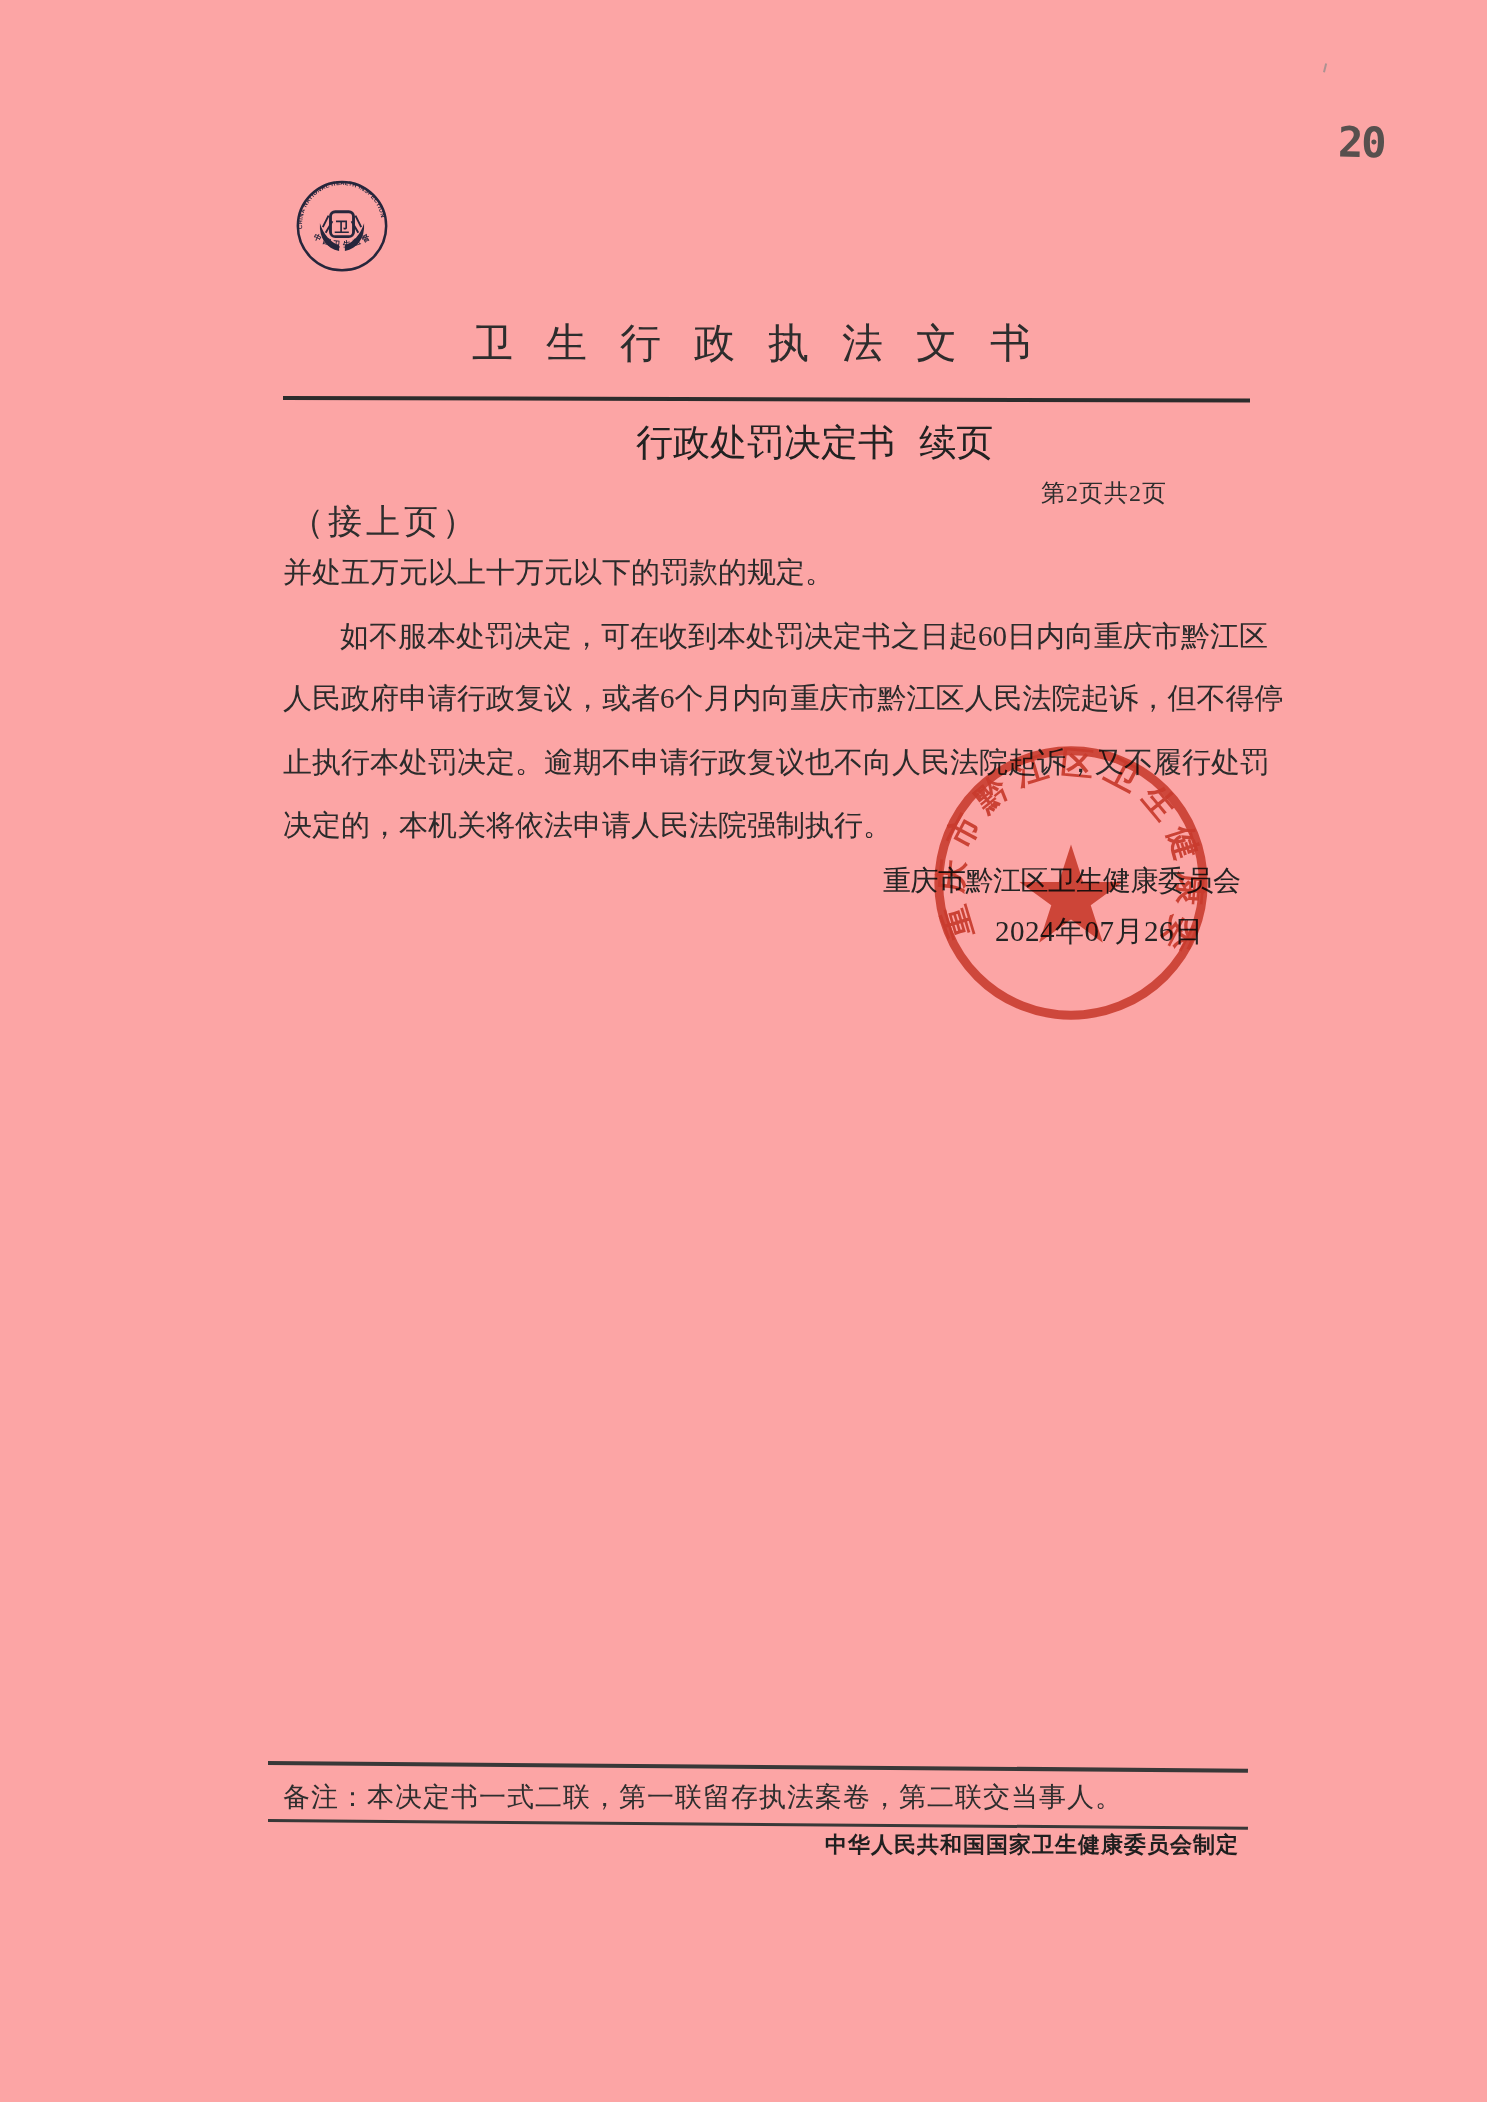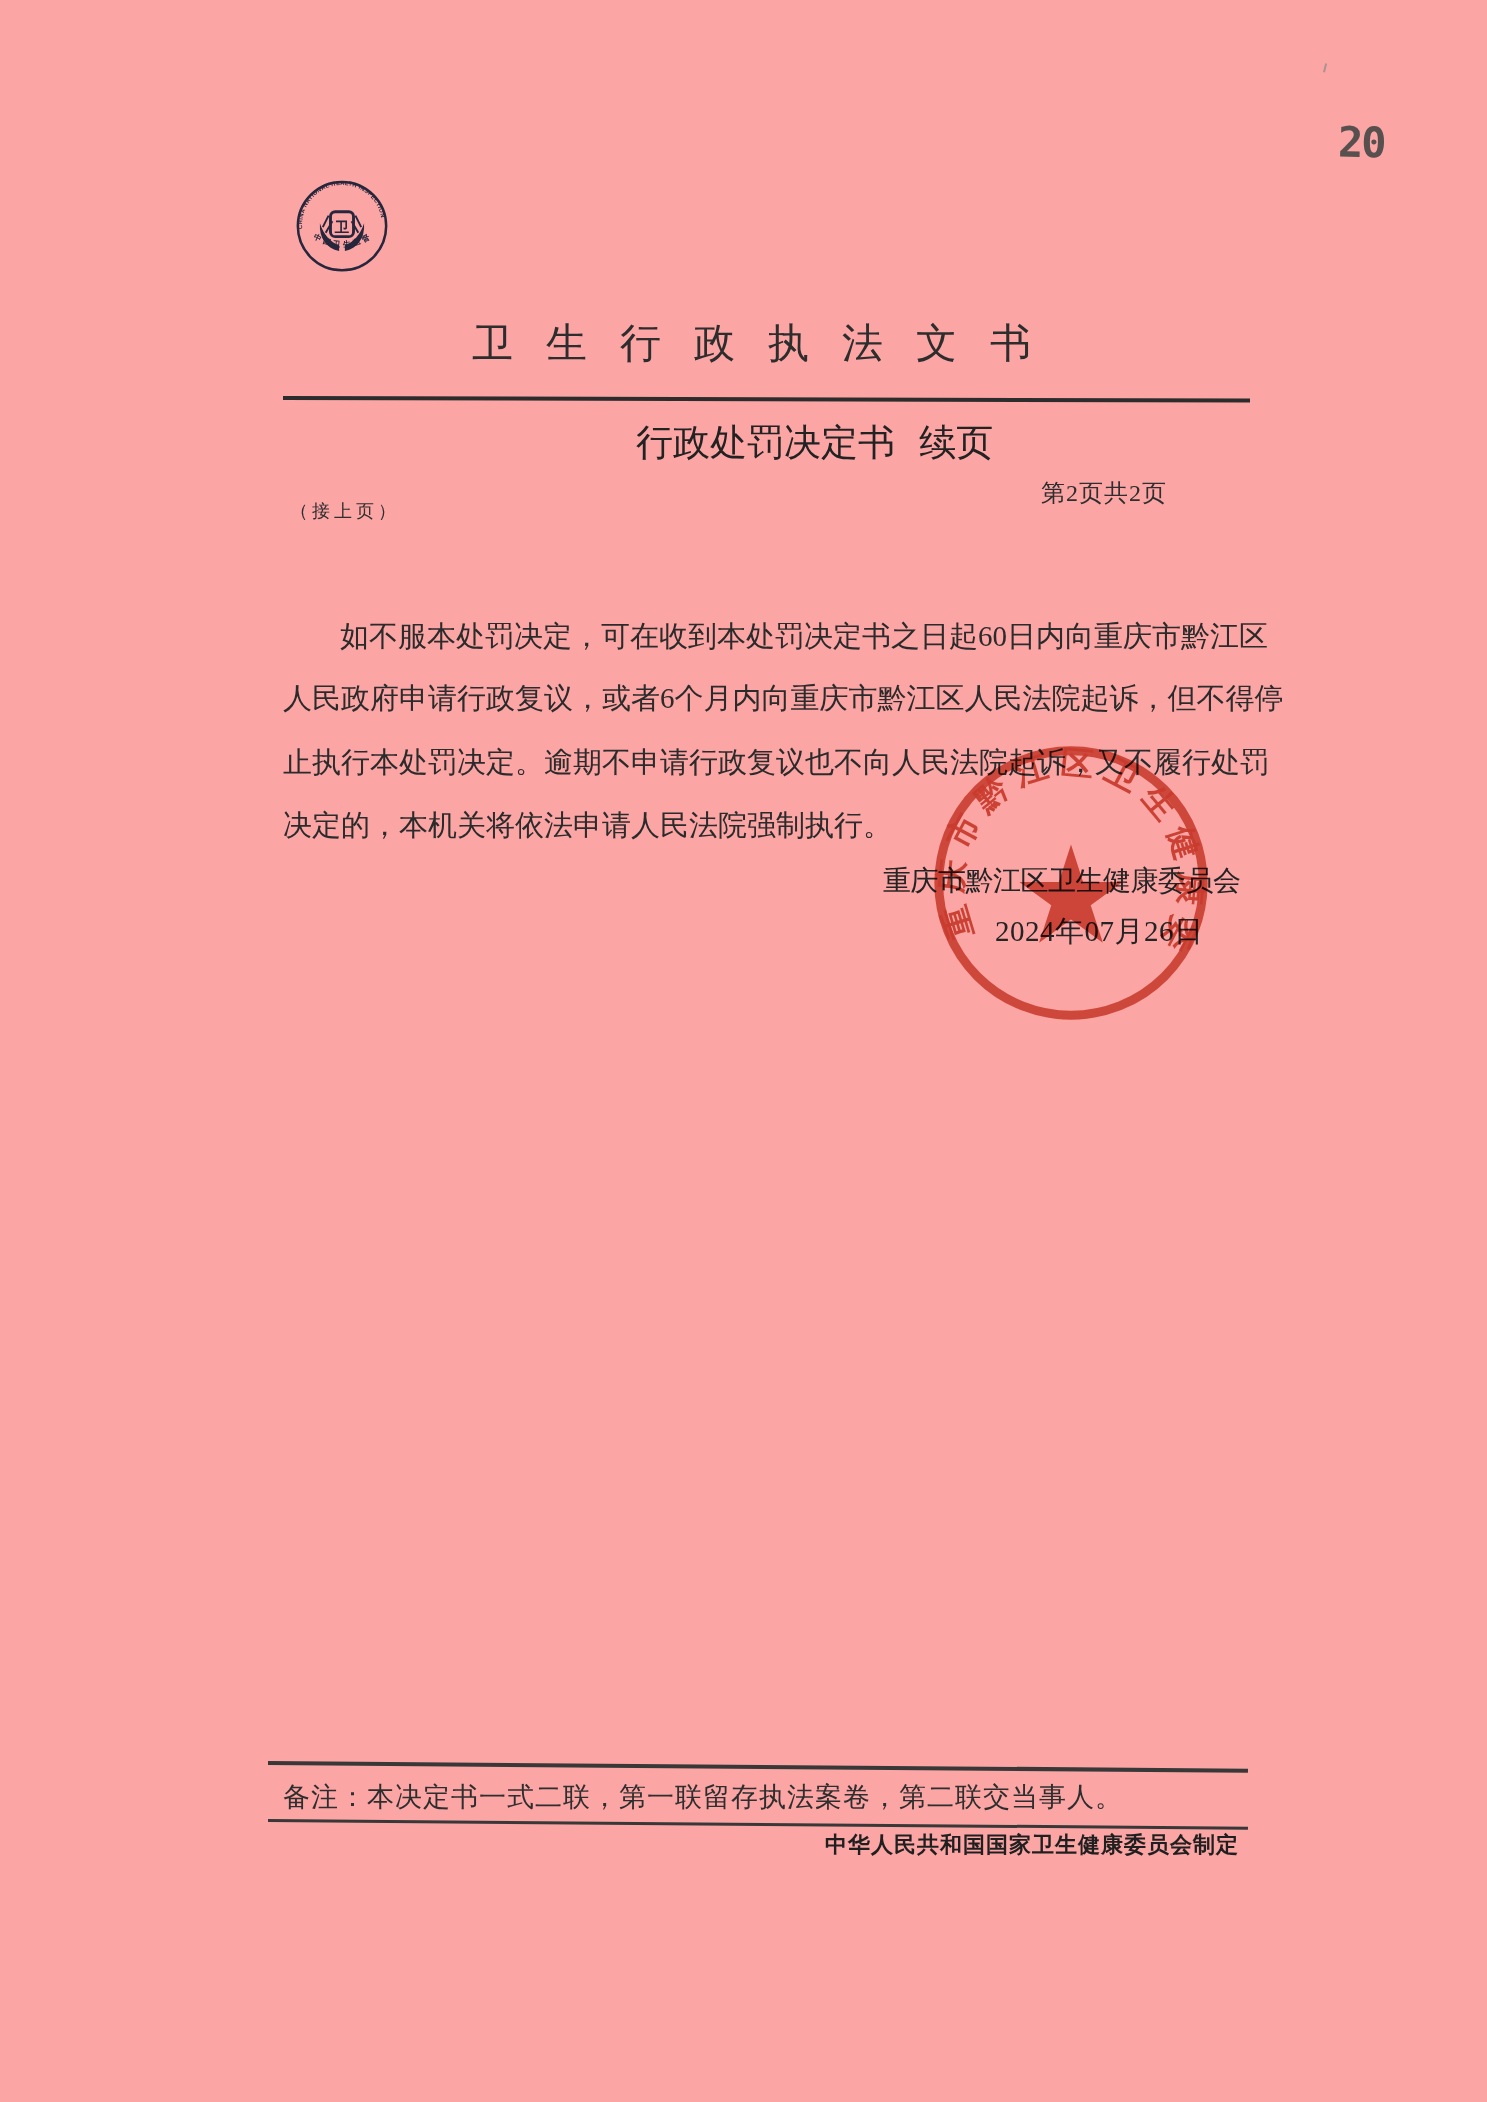--- a/index.html
+++ b/index.html
@@ -31,21 +31,21 @@
   .title-rule{
     left:283px;top:396px;width:967px;height:4px;background:#2c2c2c;
     transform:rotate(0.15deg);transform-origin:left center;
   }
   .doc-title{
     left:636px;top:418px;
     font-size:37px;font-weight:400;word-spacing:14px;color:#222;
     font-family:"Liberation Sans","DejaVu Sans",sans-serif;
   }
   .page-indicator{left:1041px;top:477px;font-size:24px;letter-spacing:1px;}
-  .continuation{left:290px;top:499px;font-size:18px;letter-spacing:4px;}
+  .continuation{left:290px;top:499px;font-size:34px;letter-spacing:4px;}
 
   .body-line{
     left:283px;width:965px;font-size:29px;line-height:36px;color:#2b2b2b;
   }
   .just{text-align:justify;text-align-last:justify;}
   .l-p1{top:554px;}
   .l1{top:618px;padding-left:57px;width:908px;}
   .l2{top:680px;}
   .l3{top:744px;}
   .l4{top:807px;}
@@ -90,20 +90,21 @@
       <textPath href="#logoBottomArc" startOffset="1">中国卫生监督</textPath>
     </text>
   </svg>
 
   <div class="abs doc-category">卫生行政执法文书</div>
   <div class="abs title-rule"></div>
   <div class="abs doc-title">行政处罚决定书 续页</div>
   <div class="abs page-indicator">第2页共2页</div>
   <div class="abs continuation">（接上页）</div>
 
+  <div class="abs body-line l-p1">并处五万元以上十万元以下的罚款的规定。</div>
   <div class="abs body-line l1 just">如不服本处罚决定，可在收到本处罚决定书之日起60日内向重庆市黔江区</div>
   <div class="abs body-line l2 just">人民政府申请行政复议，或者6个月内向重庆市黔江区人民法院起诉，但不得停</div>
   <div class="abs body-line l4">决定的，本机关将依法申请人民法院强制执行。</div>
   <div class="abs body-line l3 just">止执行本处罚决定。逾期不申请行政复议也不向人民法院起诉，又不履行处罚</div>
 
   <div class="abs authority">重庆市黔江区卫生健康委员会</div>
   <div class="abs sign-date">2024年07月26日</div>
 
   <svg class="abs stamp" width="296" height="296" viewBox="0 0 300 300">
     <defs>

